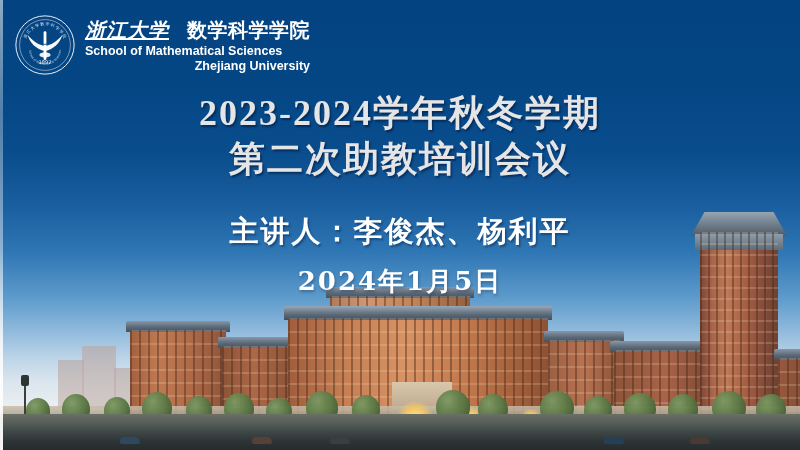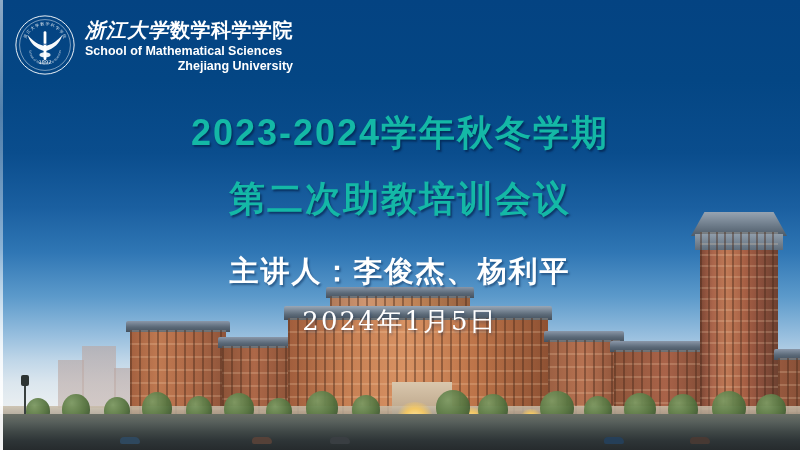--- a/index.html
+++ b/index.html
@@ -176,21 +176,21 @@
   .emblem { width: 62px; height: 62px; display:block; }
   .logo-text { line-height: 1; padding-top: 2px; }
   .logo-cn {
     color: #ffffff;
     font-size: 20px;
     font-weight: 700;
     letter-spacing: .5px;
     white-space: nowrap;
     font-family: "DejaVu Sans", "Liberation Sans", sans-serif;
   }
-  .logo-cn .uni { font-style: italic; letter-spacing: 1px; margin-right: 1px; }
+  .logo-cn .uni { font-style: italic; letter-spacing: 1px; margin-right: 18px; text-decoration: underline; }
   .logo-en1 {
     color: #ffffff;
     font-size: 12.5px;
     font-weight: 700;
     margin-top: 5px;
     white-space: nowrap;
   }
   .logo-en2 {
     color: #ffffff;
     font-size: 12.5px;
@@ -202,45 +202,44 @@
 
   
   .text-stack {
     position: absolute;
     left: 0; right: 0;
     top: 90px;
     z-index: 30;
     text-align: center;
   }
   .title-line {
-    color: #14b8a6;
-    font-family: Liberation Sans, sans-serif;
+    color: #e5e5e5;
+    font-family: Liberation Serif, serif;
     font-size: 36px;
     font-weight: 700;
     letter-spacing: 2px;
     line-height: 1.28;
     text-shadow: 1.5px 2px 2px rgba(0,20,55,.55);
     white-space: nowrap;
-    margin-top: 20px;
   }
   .sub-line {
     color: #ffffff;
     font-family: "DejaVu Serif", "Liberation Serif", serif;
     font-size: 29px;
     font-weight: 700;
     letter-spacing: 2px;
     line-height: 1.45;
     text-shadow: 1.5px 2px 2px rgba(0,30,70,.45);
     white-space: nowrap;
   }
   .date-line {
     color: #ffffff;
     font-family: "DejaVu Serif", "Liberation Serif", serif;
     font-size: 26px;
-    font-weight: 400;
+    font-weight: 700;
     letter-spacing: 2px;
     margin-top: 12px;
     text-shadow: 1px 2px 3px rgba(20,50,90,.40);
     white-space: nowrap;
   }
 </style>
 </head>
 <body>
 
 <div id="slide">

